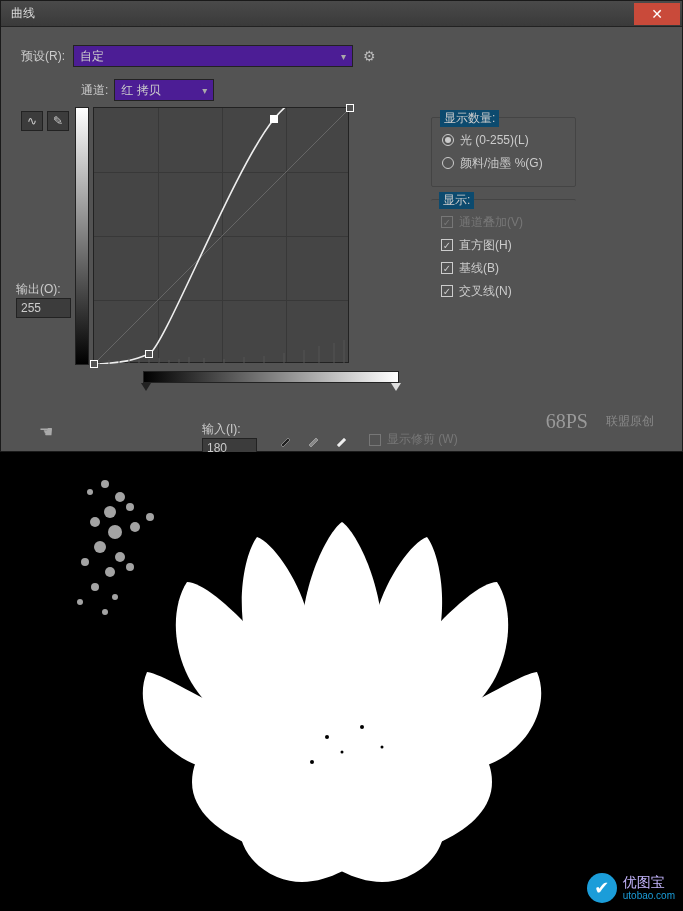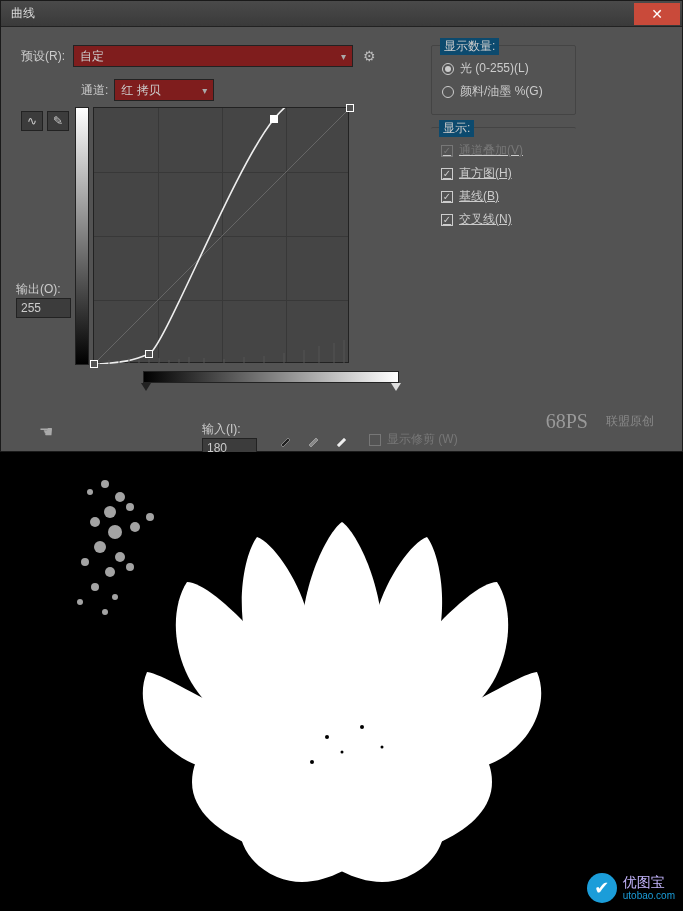--- a/index.html
+++ b/index.html
@@ -1,25 +1,25 @@
 <!DOCTYPE html>
 <html><head>
 <meta charset="utf-8">
 <style>
 * { box-sizing: border-box; margin: 0; padding: 0; font-family: "Microsoft YaHei", sans-serif; }
 body { background: #000; width: 683px; height: 911px; position: relative; }
 .dialog { width: 683px; height: 452px; background: #535353; border: 1px solid #1a1a1a; position: relative; }
 .titlebar { height: 26px; background: linear-gradient(#4a4a4a,#3a3a3a); display: flex; align-items: center; padding-left: 10px; border-bottom: 1px solid #222; }
 .titlebar-text { color: #ddd; font-size: 12px; flex: 1; }
 .close-btn { width: 46px; height: 22px; background: #c94a3a; color: #fff; display: flex; align-items: center; justify-content: center; font-size: 14px; margin-right: 2px; cursor: pointer; }
-.body { padding: 18px 10px 6px 20px; display: flex; color: #ccc; font-size: 12px; }
+.body { padding: 18px 10px 6px 20px; display: flex; color: #ccc; font-size: 12px; align-items: center; }
 .left-col { width: 380px; }
 .preset-row { display: flex; align-items: center; margin-bottom: 12px; }
 .preset-row label { margin-right: 8px; }
-.dropdown { background: #7f1d1d; border: 1px solid #222; height: 22px; color: #ccc; padding: 0 6px; display: flex; align-items: center; justify-content: space-between; }
+.dropdown { background: #4c1d95; border: 1px solid #222; height: 22px; color: #ccc; padding: 0 6px; display: flex; align-items: center; justify-content: space-between; }
 .dropdown .arrow { font-size: 10px; color: #aaa; }
 .preset-dd { width: 280px; }
 .gear { margin-left: 10px; color: #bbb; font-size: 14px; }
 .channel-row { display: flex; align-items: center; margin-left: 60px; margin-bottom: 6px; }
 .channel-dd { width: 100px; margin-left: 6px; }
 .curve-area { display: flex; }
 .tool-col { width: 50px; display: flex; gap: 4px; margin-top: 4px; }
 .tool-btn { width: 22px; height: 20px; background: #3c3c3c; border: 1px solid #222; display: flex; align-items: center; justify-content: center; color: #ccc; font-size: 12px; }
 .grad-v { width: 14px; height: 258px; background: linear-gradient(#fff,#000); margin-left: 4px; margin-top: 0px; border: 1px solid #222; }
 .curve-box { width: 256px; height: 256px; position: relative; background: #454545; border: 1px solid #222; margin-left: 4px; }
@@ -187,21 +187,21 @@
         <div class="legend">显示数量:</div>
         <div class="radio-row">
           <div class="radio on"></div>
           <span>光 (0-255)(L)</span>
         </div>
         <div class="radio-row">
           <div class="radio"></div>
           <span>颜料/油墨 %(G)</span>
         </div>
       </div>
-      <div class="section-border" style="border-bottom:none;border-left:none;border-right:none;padding-bottom:0;text-decoration:underline;">
+      <div class="section-border" style="border-bottom:none;border-left:none;border-right:none;padding-bottom:0;">
         <div class="legend">显示:</div>
         <div class="check-row">
           <div class="chk disabled on"></div>
           <span class="disabled-text">通道叠加(V)</span>
         </div>
         <div class="check-row">
           <div class="chk on"></div>
           <span>直方图(H)</span>
         </div>
         <div class="check-row">

